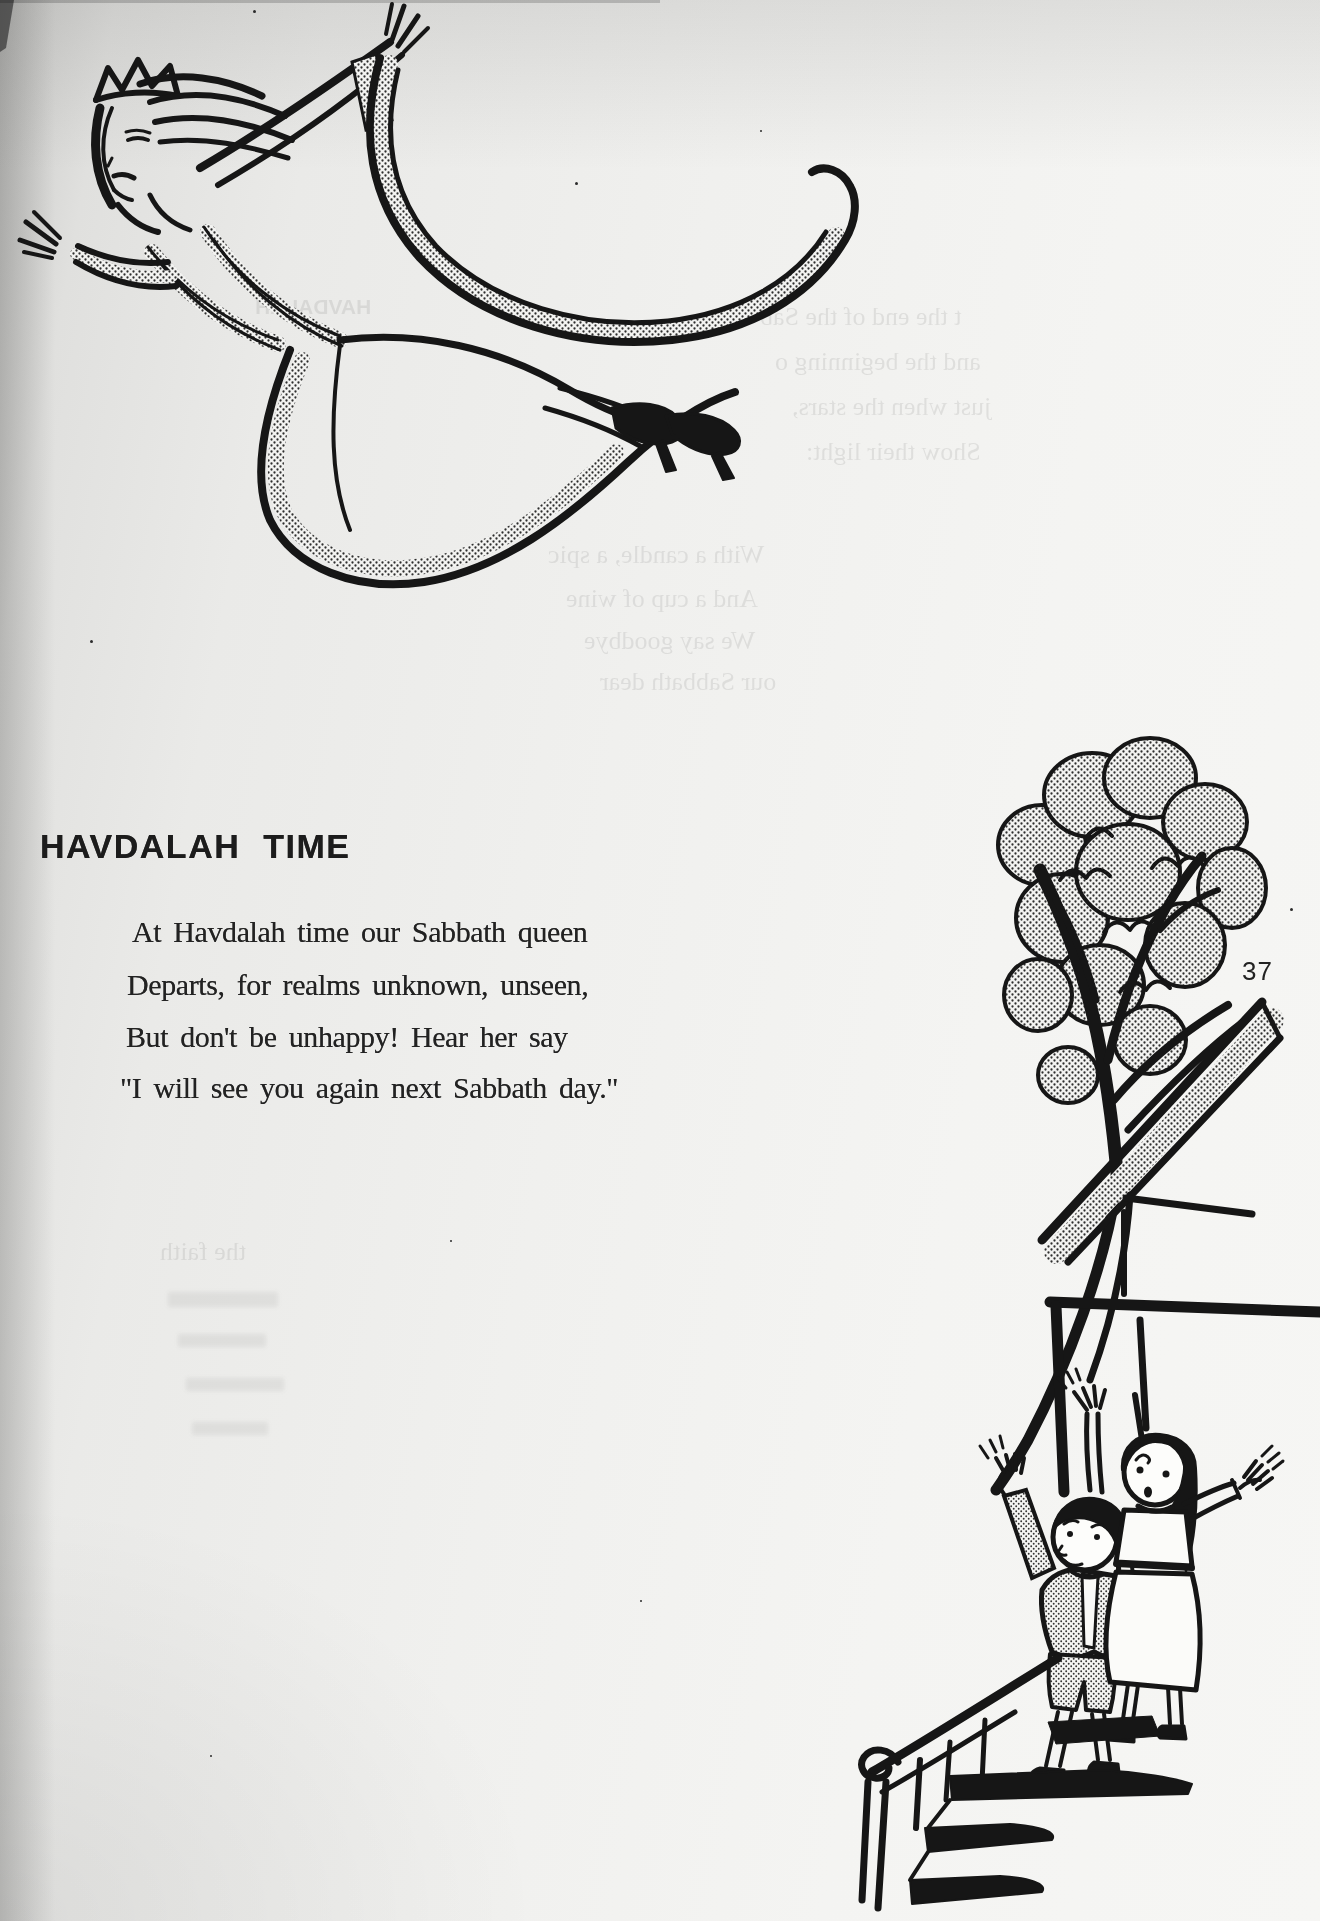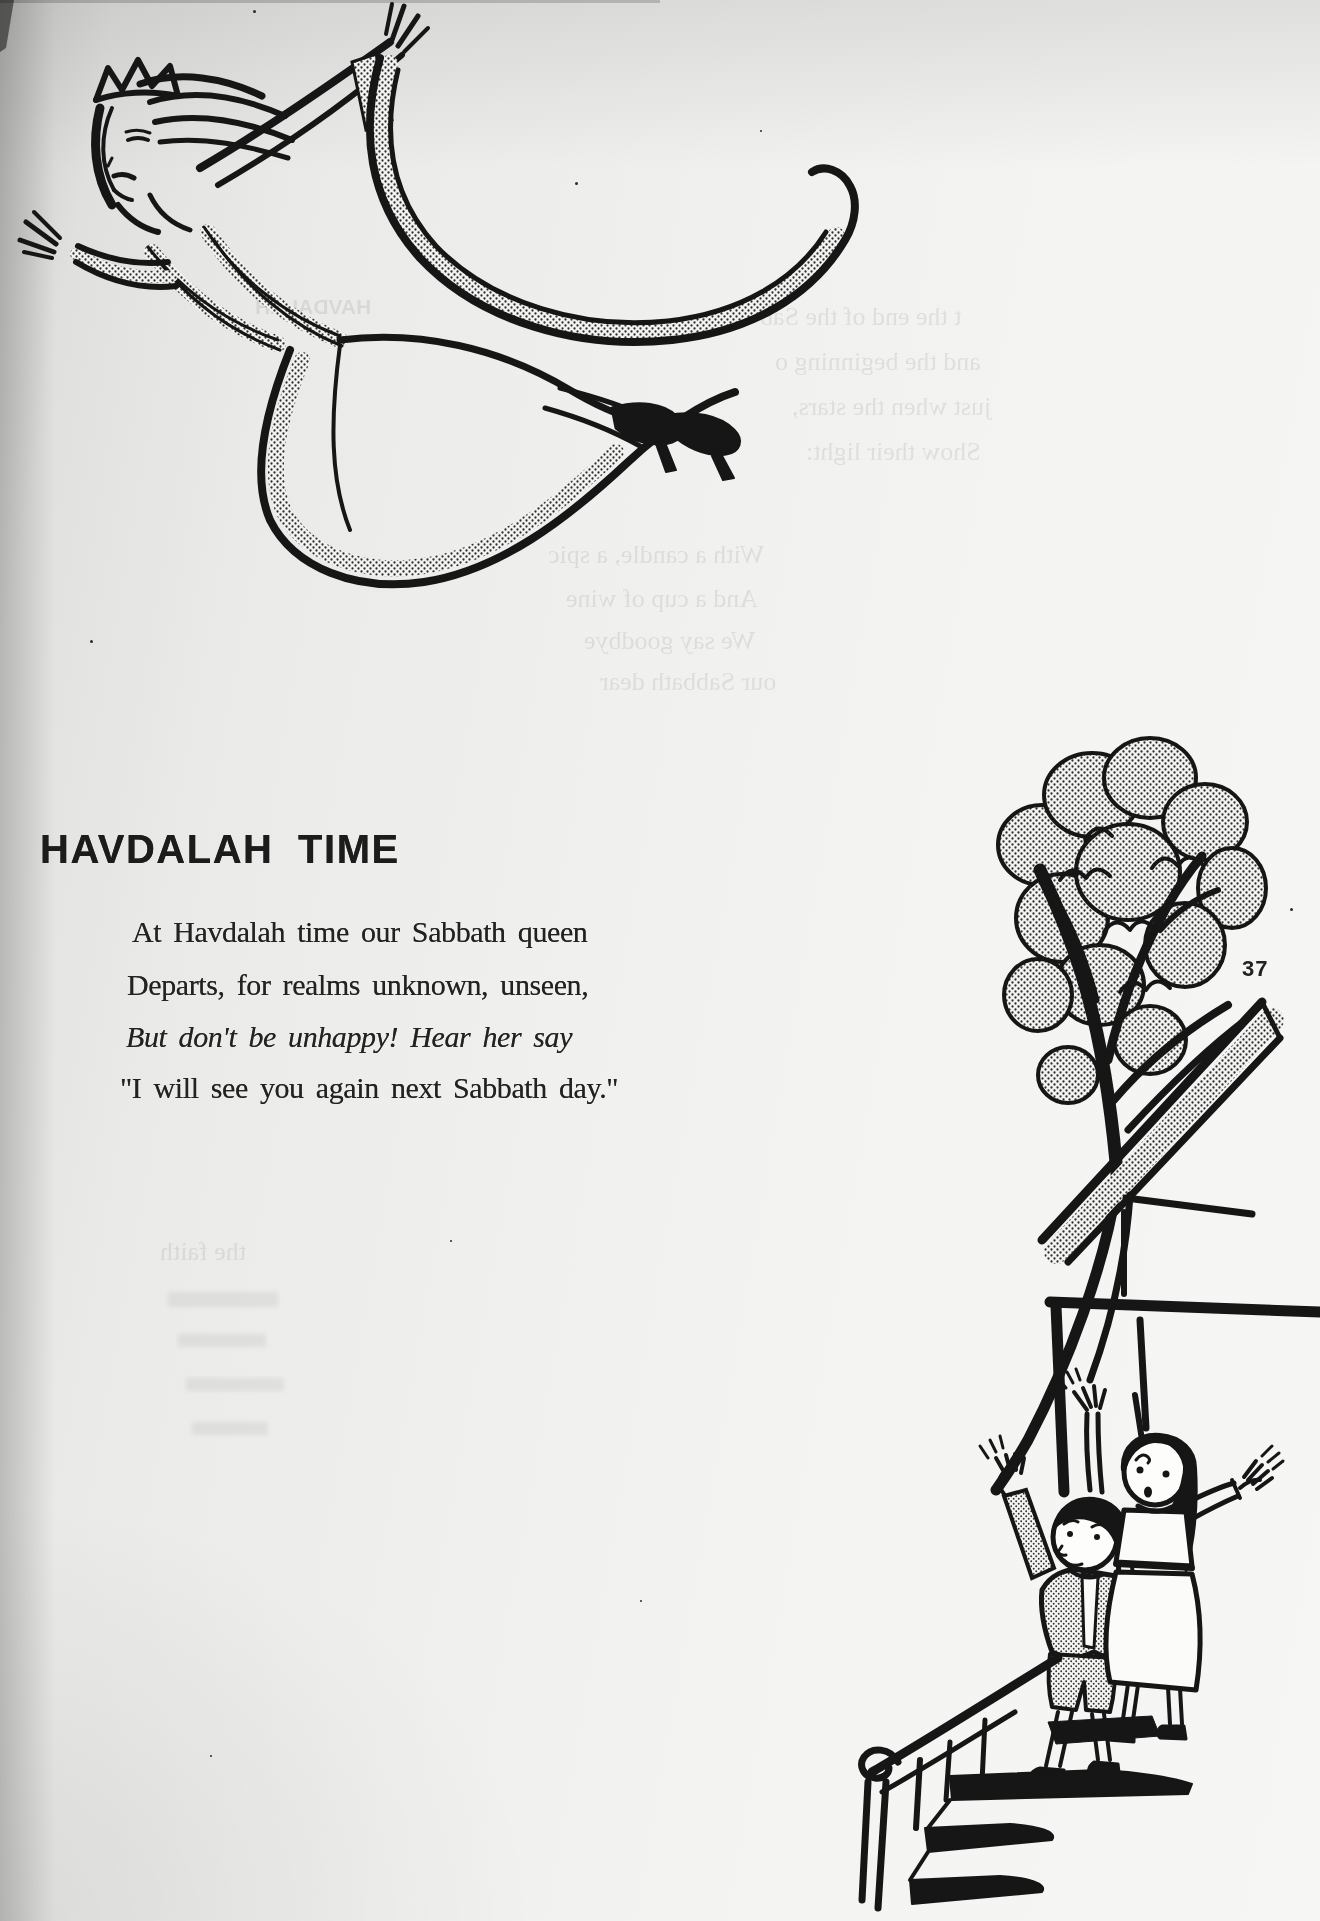--- a/index.html
+++ b/index.html
@@ -10,33 +10,33 @@
       linear-gradient(to bottom, rgba(110,110,108,0.16), rgba(0,0,0,0) 170px),
       linear-gradient(to right, rgba(75,75,73,0.28), rgba(0,0,0,0) 55px),
       radial-gradient(ellipse 900px 700px at 0% 100%, rgba(0,0,0,0.07), rgba(0,0,0,0) 60%),
       linear-gradient(100deg,#c9c9c7 0%,#e0e0de 7%,#eaeae8 20%,#f0f0ee 45%,#f4f4f2 70%,#f6f6f4 100%);
   }
   .abs{position:absolute;}
   #art{position:absolute;left:0;top:0;pointer-events:none;}
   #art path, #art line, #art polyline{stroke-linecap:round;stroke-linejoin:round;}
   .page-title{
     font-family:"Liberation Sans", sans-serif;
-    font-weight:bold;font-size:40px;letter-spacing:1.5px;word-spacing:12px;
+    font-weight:bold;font-size:34px;letter-spacing:1.5px;word-spacing:12px;
     color:#1c1c1c;white-space:nowrap;
     text-shadow:0 0 0.5px rgba(0,0,0,0.7);
   }
   .poem{color:#222;}
   .poem-line{
     position:absolute;white-space:nowrap;
     font-size:30px;letter-spacing:-0.4px;word-spacing:5px;
     text-shadow:0 0 0.5px rgba(20,20,20,0.65);
   }
   .page-number{
-    font-family:"Liberation Sans", sans-serif;font-weight:bold;
-    font-size:22px;letter-spacing:1px;color:#222;
+    font-family:"Liberation Sans", sans-serif;font-weight:normal;
+    font-size:26px;letter-spacing:1px;color:#222;
   }
   .ghost{
     position:absolute;white-space:nowrap;color:#3a3a3a;opacity:0.10;
     transform:scaleX(-1);font-size:26px;font-family:"Liberation Serif",serif;
   }
   .ghost-head{
     font-family:"Liberation Sans",sans-serif;font-weight:bold;font-size:21px;opacity:0.10;
   }
   .ghost-bar{
     position:absolute;background:rgba(70,70,70,0.08);filter:blur(2px);border-radius:2px;
@@ -333,17 +333,17 @@
       <path d="M928,1852 L910,1880" stroke-width="4"></path>
     </g>
   </g>
 </svg>
 
 <div class="abs page-title" style="left:40px;top:827px;">HAVDALAH TIME</div>
 
 <div class="poem">
   <div class="poem-line" style="left:132px;top:915px;">At Havdalah time our Sabbath queen</div>
   <div class="poem-line" style="left:127px;top:968px;">Departs, for realms unknown, unseen,</div>
-  <div class="poem-line" style="left:126px;top:1020px;font-style:italic;">But don't be unhappy! Hear her say</div>
+  <div class="poem-line" style="left:126px;top:1020px;">But don't be unhappy! Hear her say</div>
   <div class="poem-line" style="left:120px;top:1071px;">"I will see you again next Sabbath day."</div>
 </div>
 
 <div class="abs page-number" style="left:1242px;top:956px;">37</div>
 
 </body></html>

